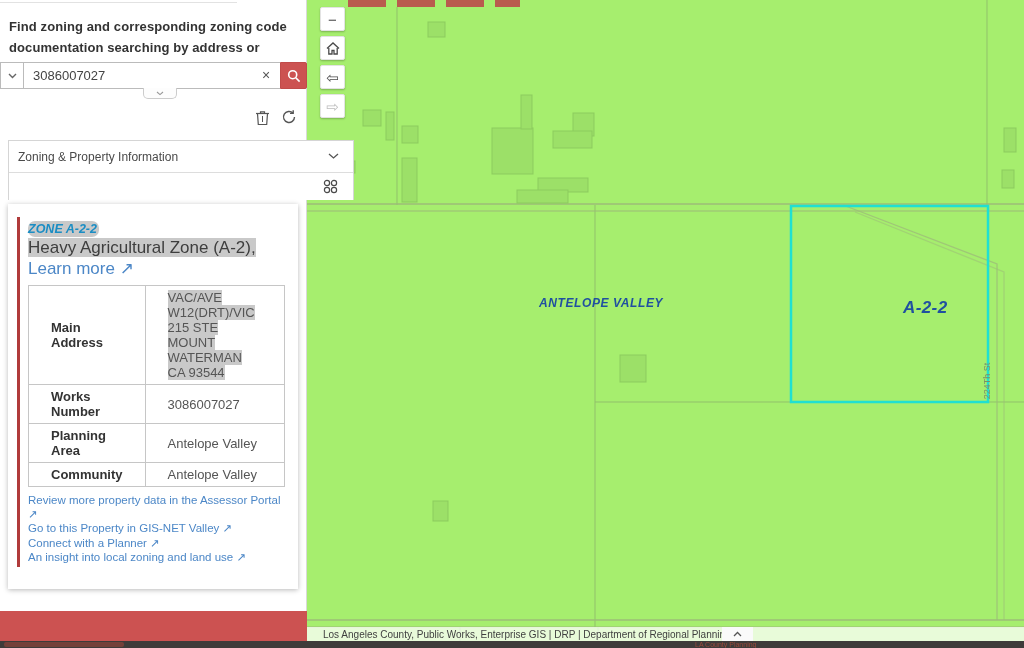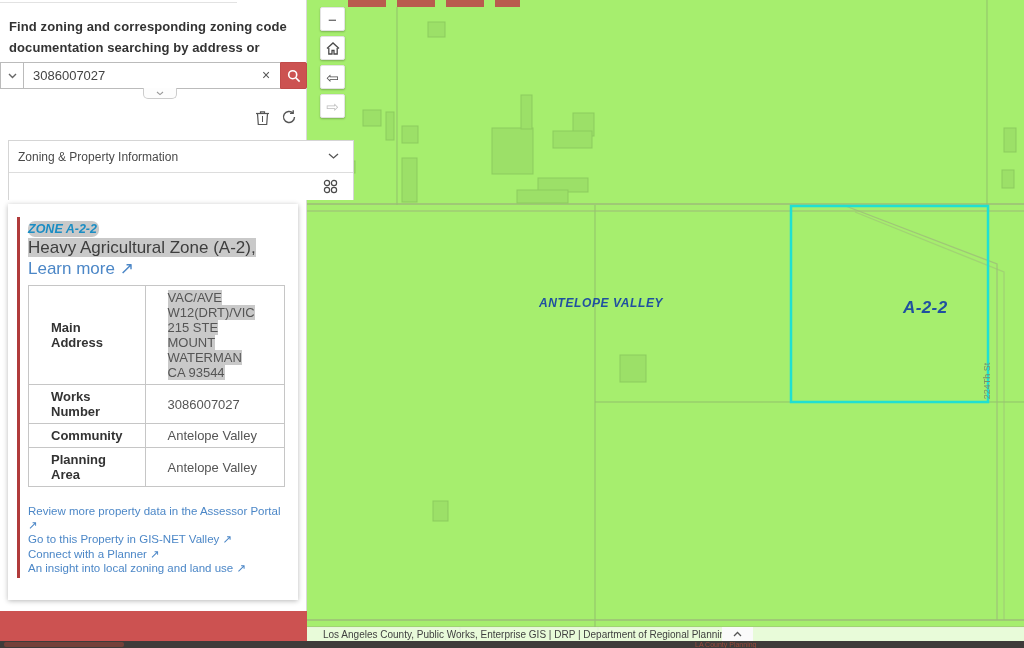--- a/index.html
+++ b/index.html
@@ -44,21 +44,21 @@
   .zone-accent { border-left:3px solid #b03b3b; padding:2px 0 2px 8px; }
   .hl { background:#c9c9c9; }
   .zone-title { font-size:12.5px; font-style:italic; font-weight:bold; color:#1a8dc4;
     display:inline-block; padding:1px 2px 1px 0;border-radius:7px; }
   .zone-sub { font-size:17px; color:#3e3e3e; margin-top:1px; }
   .zone-link { color:#4c87c7; text-decoration:none; cursor:pointer; }
   .zone-table { border-collapse:collapse; margin-top:6px; width:257px; }
   .zone-table td { border:1px solid #c6c6c6; font-size:13px; padding:4px 22px; vertical-align:middle; }
   .zone-table td.lbl { font-weight:bold; color:#333; width:72px; }
   .zone-table td.val { color:#555;margin-left:32px; }
-  .links { margin-top:18px; display:flex; flex-direction:column; gap:1px; }
+  .links { margin-top:7px; display:flex; flex-direction:column; gap:1px; }
   .links a { font-size:11.5px; color:#4c87c7; text-decoration:none; line-height:1.18; cursor:pointer; }
 
   .sidebar-redbar { position:absolute; left:0; top:611px; width:307px; height:30px;
     background:#cc5251; z-index:6; }
 
   
   .map { position:absolute; left:307px; top:0; width:717px; height:648px;
     background:#a6ee6e; overflow:hidden; }
   .map svg.geo { position:absolute; left:0; top:0; }
   .map-label { position:absolute; font-weight:bold; font-style:italic; color:#2050a0; white-space:nowrap; }
@@ -169,25 +169,25 @@
           <tbody>
               <tr>
             <td class="lbl">Main Address</td>
             <td class="val"><span class="hl">VAC/AVE W12(DRT)/VIC 215 STE MOUNT WATERMAN CA 93544</span></td>
           </tr>
           <tr>
             <td class="lbl">Works Number</td>
             <td class="val">3086007027</td>
           </tr>
           <tr>
+            <td class="lbl">Planning Area</td>
+            <td class="val">Antelope Valley</td>
+          </tr>
+          <tr>
             <td class="lbl">Community</td>
-            <td class="val">Antelope Valley</td>
-          </tr>
-          <tr>
-            <td class="lbl">Planning Area</td>
             <td class="val">Antelope Valley</td>
           </tr>
         </tbody>
           </table>
 
         <div class="links">
           <a>Review more property data in the Assessor Portal ↗</a>
           <a>Go to this Property in GIS-NET Valley ↗</a>
           <a>Connect with a Planner ↗</a>
           <a>An insight into local zoning and land use ↗</a>

